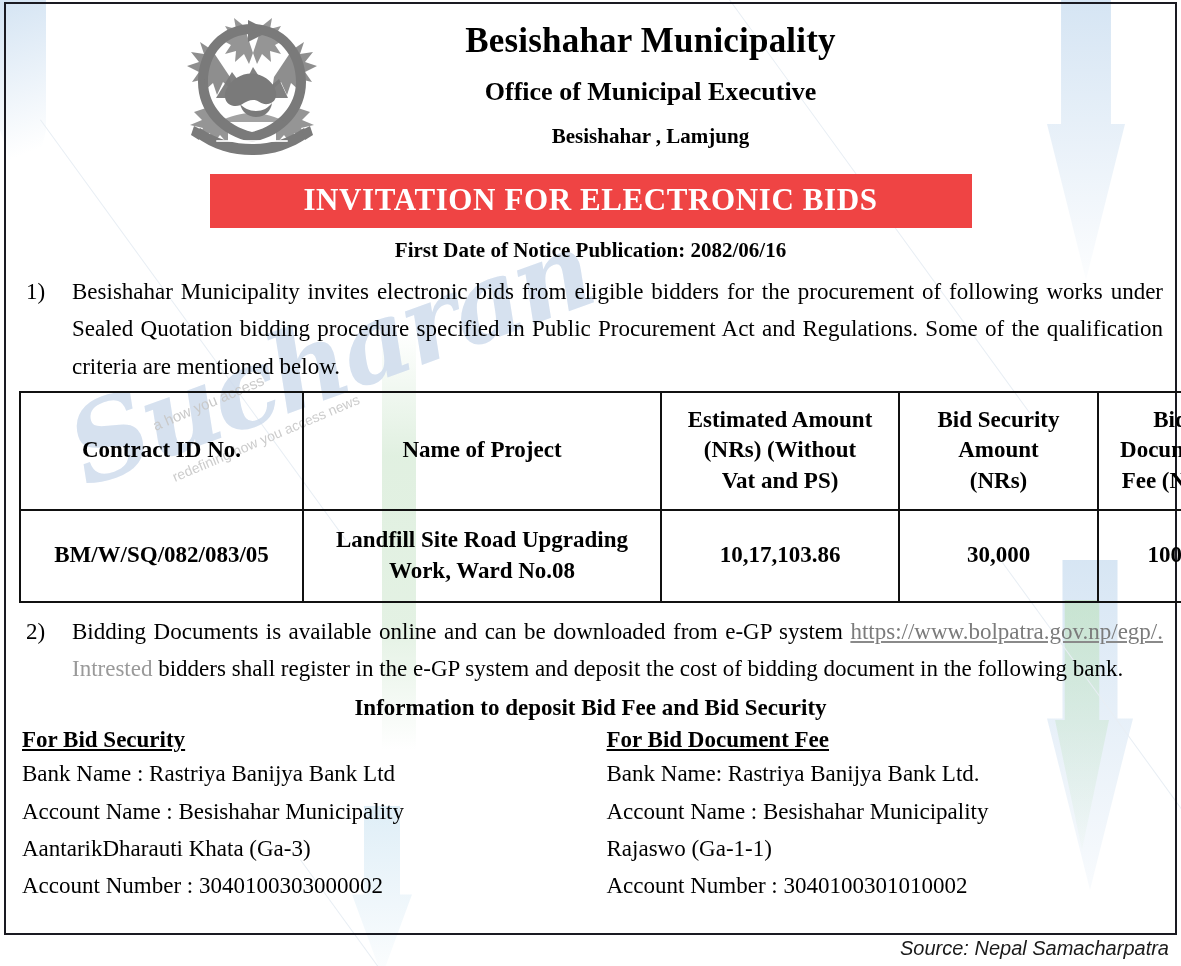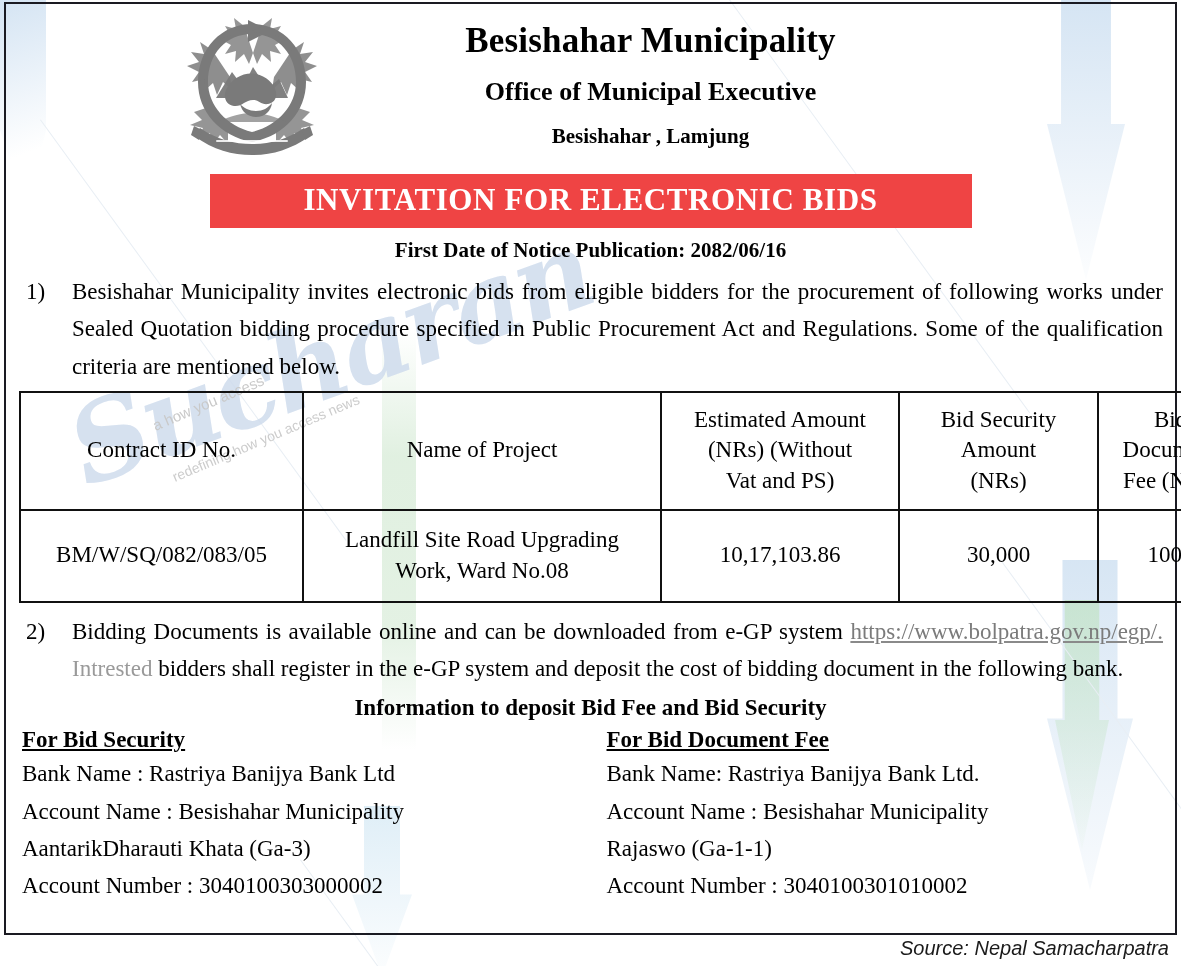--- a/index.html
+++ b/index.html
@@ -234,21 +234,21 @@
 
   
   table.bid-table {
     border-collapse: collapse;
     width: 1143px;
     margin: 6px 0 0 1px;
     table-layout: fixed;
   }
   table.bid-table td, table.bid-table th {
     border: 2px solid #111111;
-    font-weight: normal;
+    font-weight: bold;
     font-size: 23px;
     line-height: 1.33;
     text-align: center;
     vertical-align: middle;
     padding: 6px 4px;
   }
   table.bid-table thead td { height: 104px; }
   table.bid-table tbody td { height: 78px; }
   .col-id   { width: 273px; border-radius: 8px; }
   .col-proj { width: 348px; }

